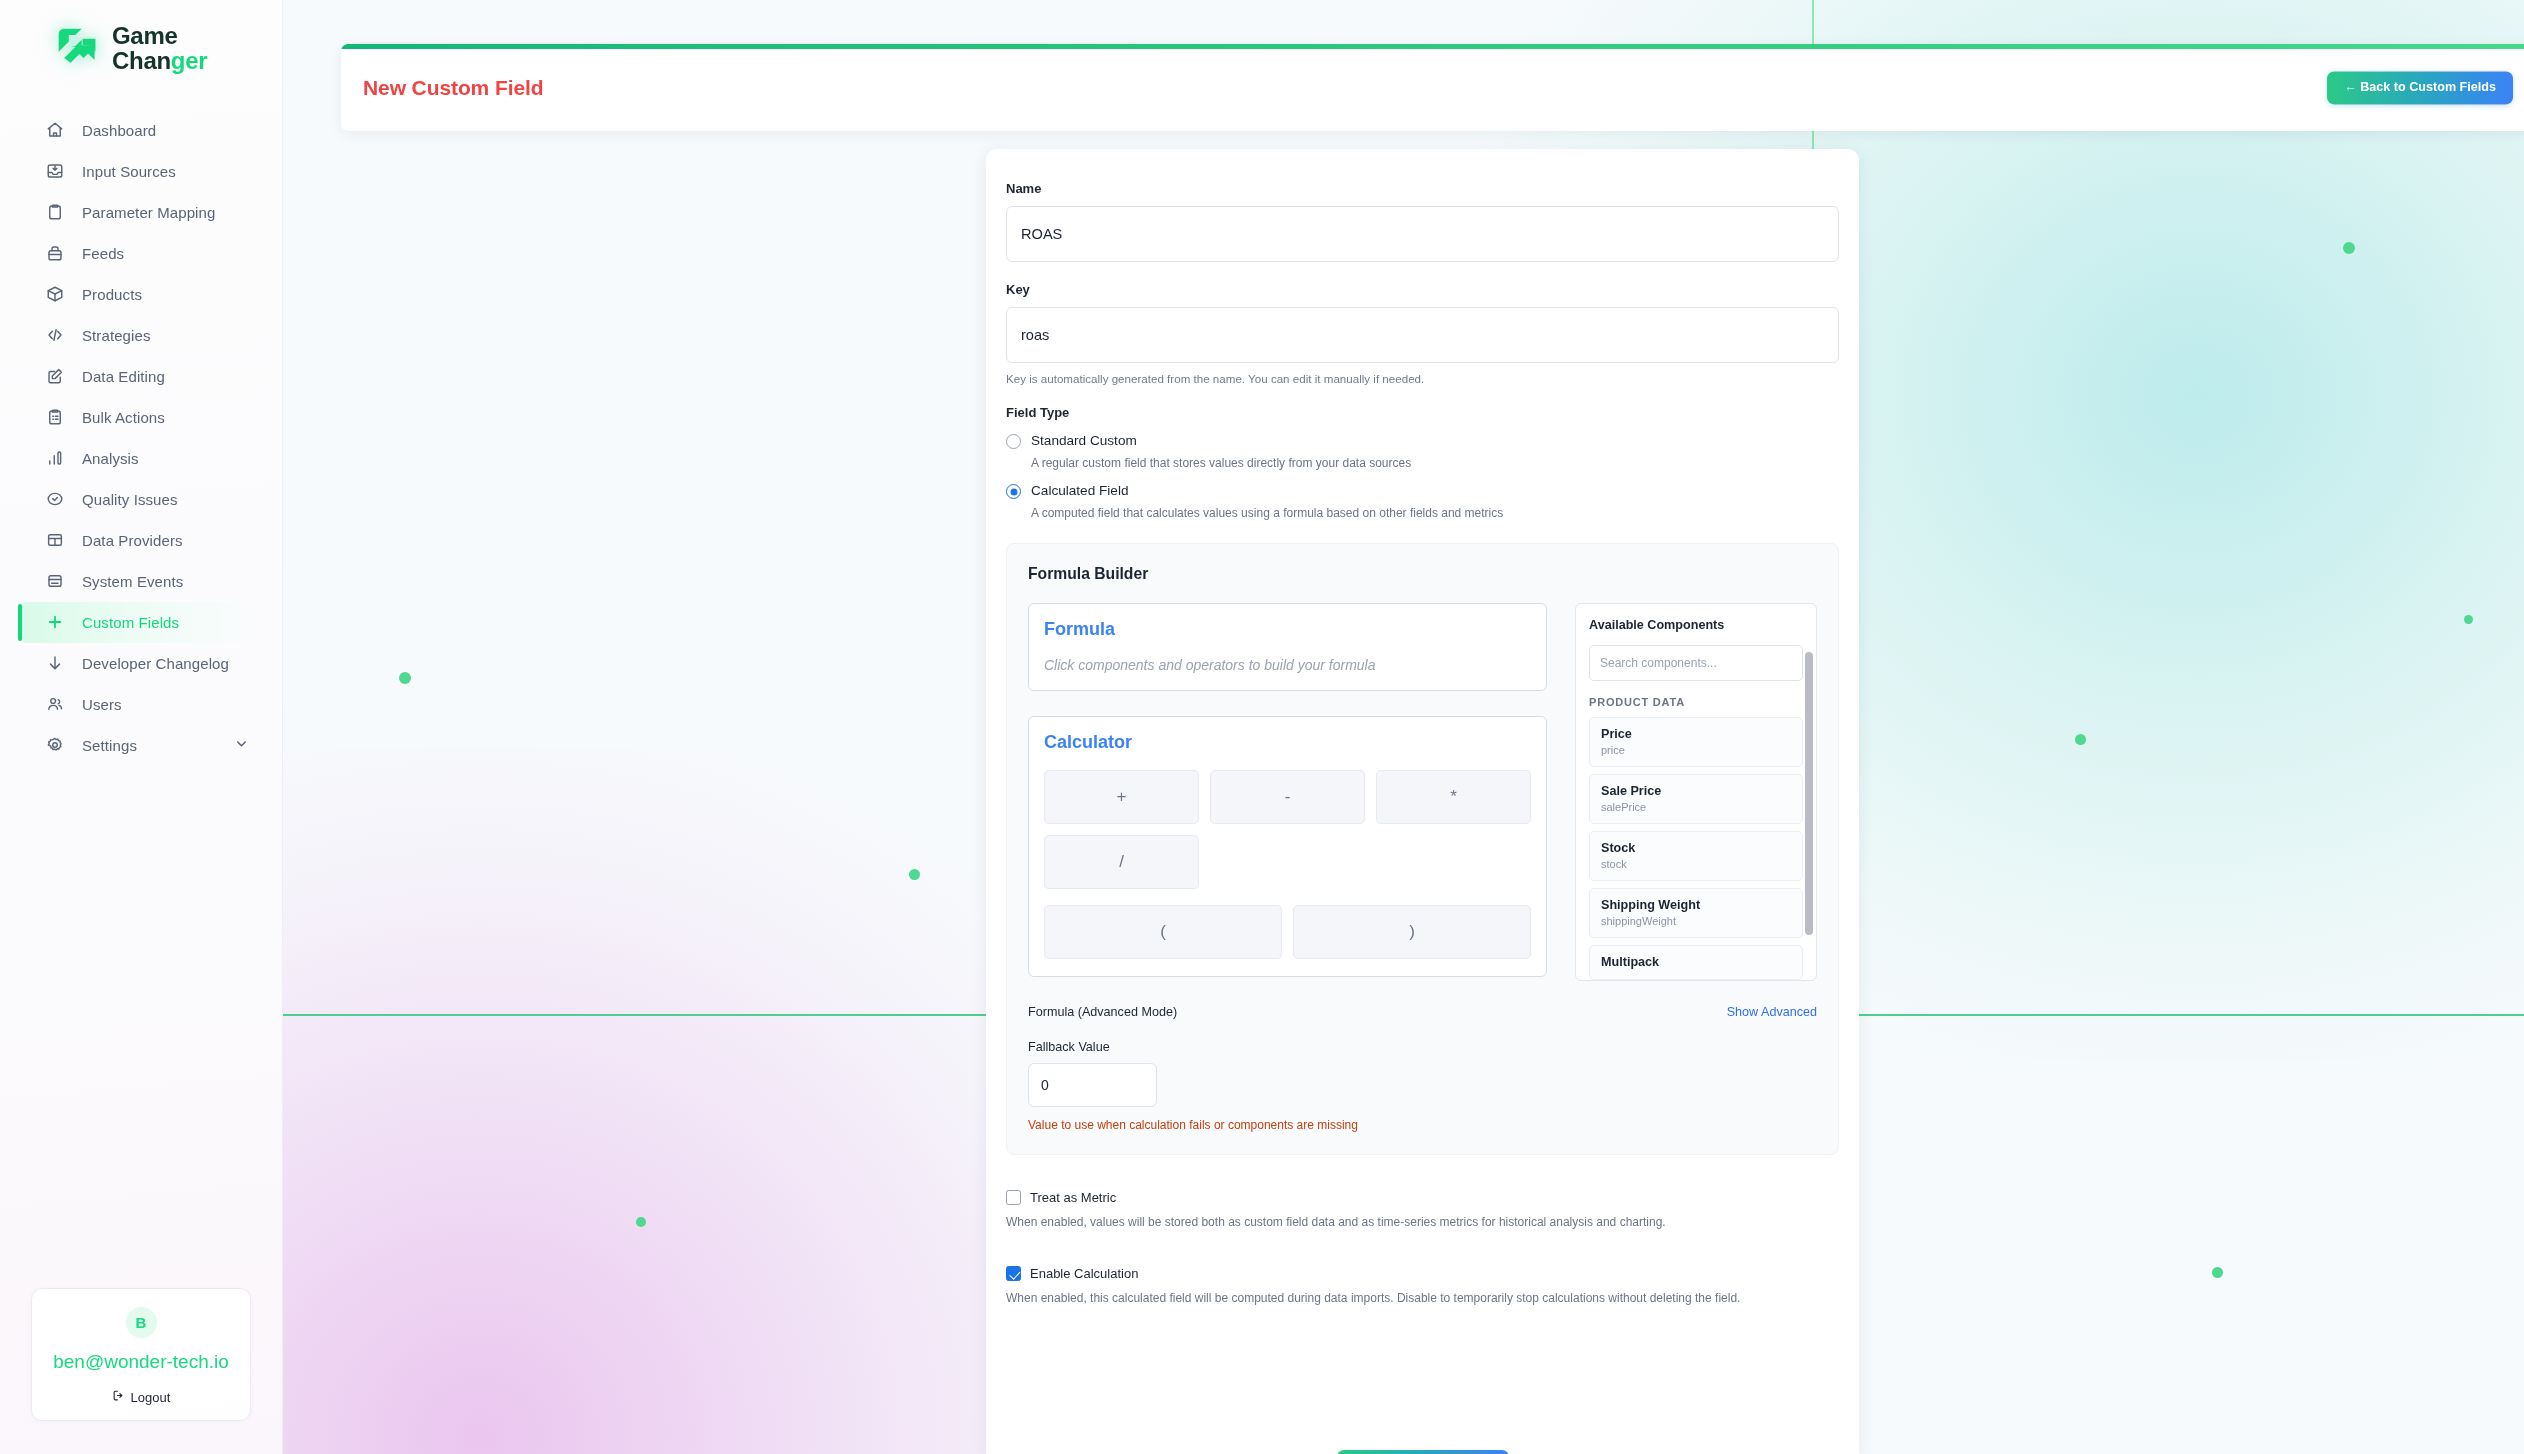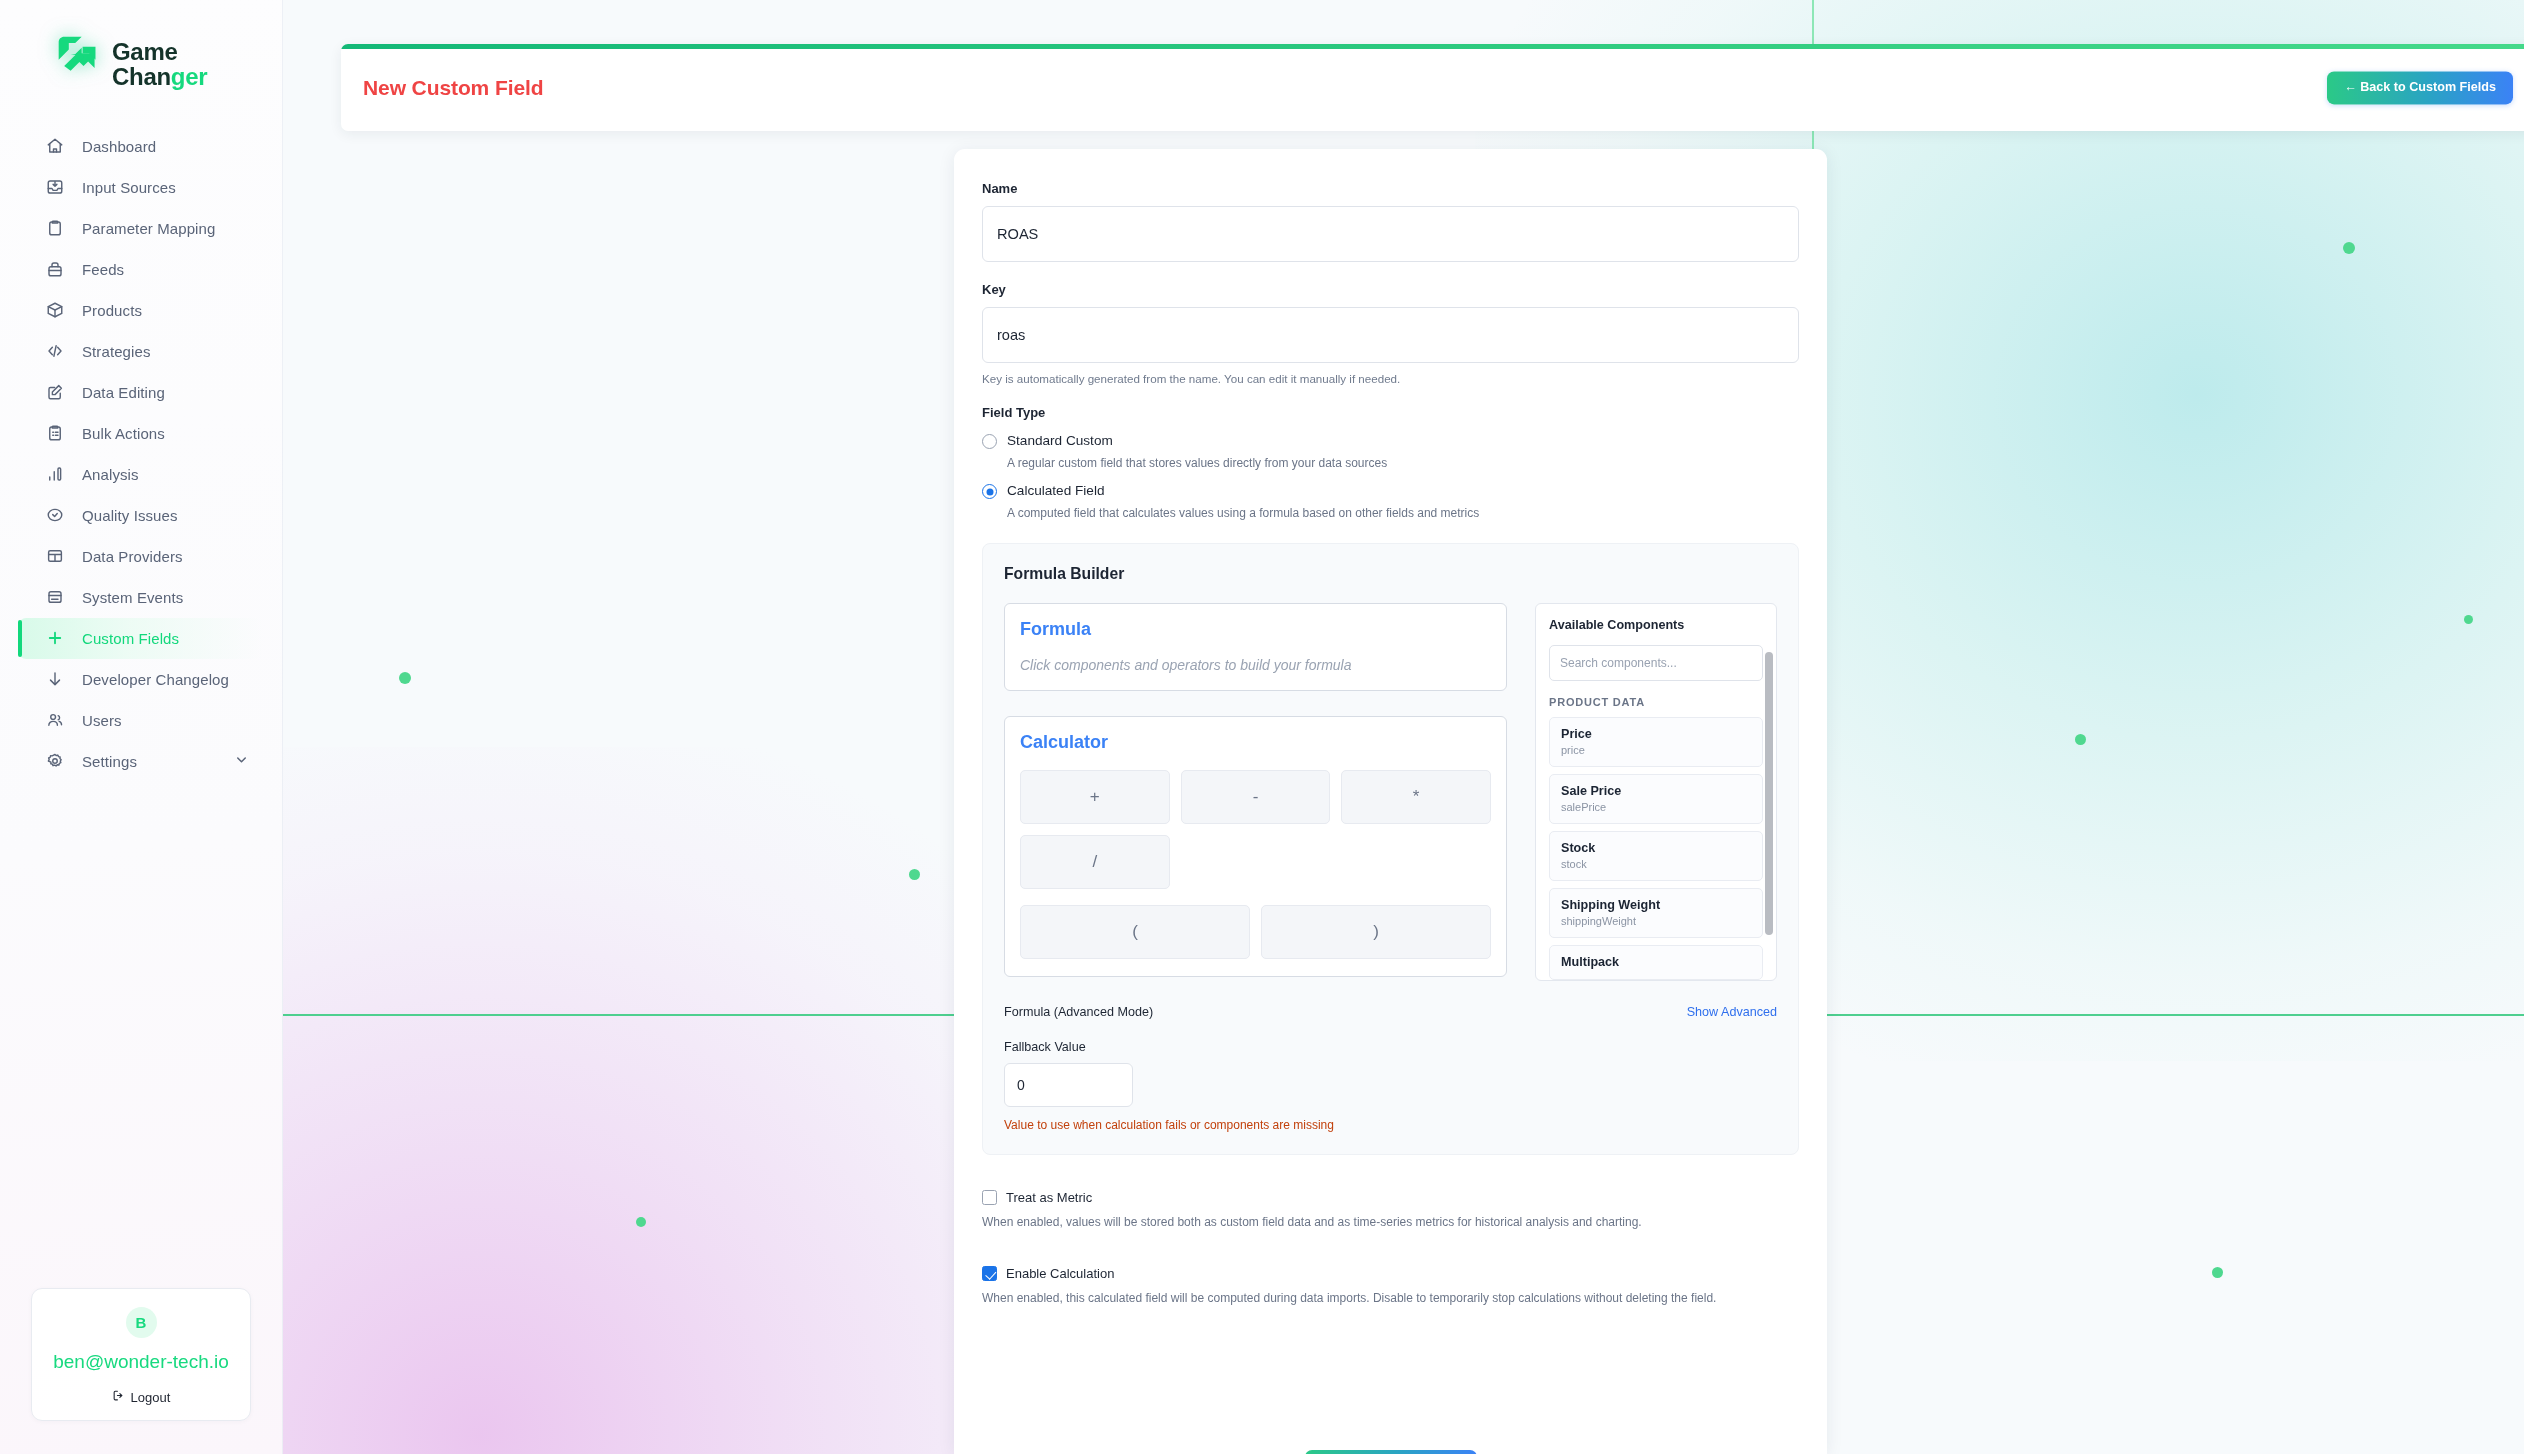--- a/index.html
+++ b/index.html
@@ -57,21 +57,21 @@
   
   #sidebar {
     position:absolute; left:0; top:0; width:283px; height:1454px;
     background:linear-gradient(175deg,#fdfdfe 0%,#fbfbfd 58%,#fbf6fb 100%);
     z-index:5;
     border-right:0.5px solid rgba(226,232,240,.6);
   }
   .brand { display:flex; align-items:center; gap:11px; padding:23px 0 0 55px; }
   .brand-logo { width:46px; height:46px; flex:none; position:relative;
     filter: drop-shadow(0 0 9px rgba(52,211,153,.55)); }
-  .brand-text { font-size:24px; font-weight:700; line-height:1.06; letter-spacing:-0.3px;margin-top:16px; }
+  .brand-text { font-size:24px; font-weight:700; line-height:1.06; letter-spacing:-0.3px; }
   .brand-l1 { color:#14332a; }
   .brand-l2 { color:#14332a; }
   .brand-l2 .accent { color:#16d97e; }
 
   .nav { margin-top:36px; padding:0 19px; }
   .nav-item {
     position:relative;
     display:flex; align-items:center; gap:17px;
     height:41px; padding-left:26px;
     border-radius:7px;
@@ -135,25 +135,25 @@
     position:absolute; right:22px; top:50%; transform:translateY(-50%);
     background:linear-gradient(90deg,#2bc987 0%,#2aa3c4 55%,#3b82f6 100%);
     color:#fff; font-size:12.6px; font-weight:600;
     padding:9.6px 17px; border-radius:7px; border:none;
     white-space:nowrap;
     box-shadow:0 1.5px 5px rgba(59,130,246,.25);
   }
 
   
   #formcard {
-    position:absolute; left:954px; top:149px; width:873px; height:1305px;
+    position:absolute; left:986px; top:149px; width:873px; height:1305px;
     background:#fff; border-radius:11px 11px 0 0;
     box-shadow:0 2px 17px rgba(30,41,59,.08);
     z-index:3;
-    padding:32px 28px 0;
+    padding:32px 20px 0;
     overflow:hidden;
   }
 
   .flabel { font-size:13px; font-weight:600; color:#1d2533; margin-bottom:10px; }
   .finput {
     width:100%; height:56px;
     border:0.5px solid #dfe3ea; border-radius:6px;
     background:#fff;
     font-size:14.6px; color:#1d2533;
     padding:0 14px;

